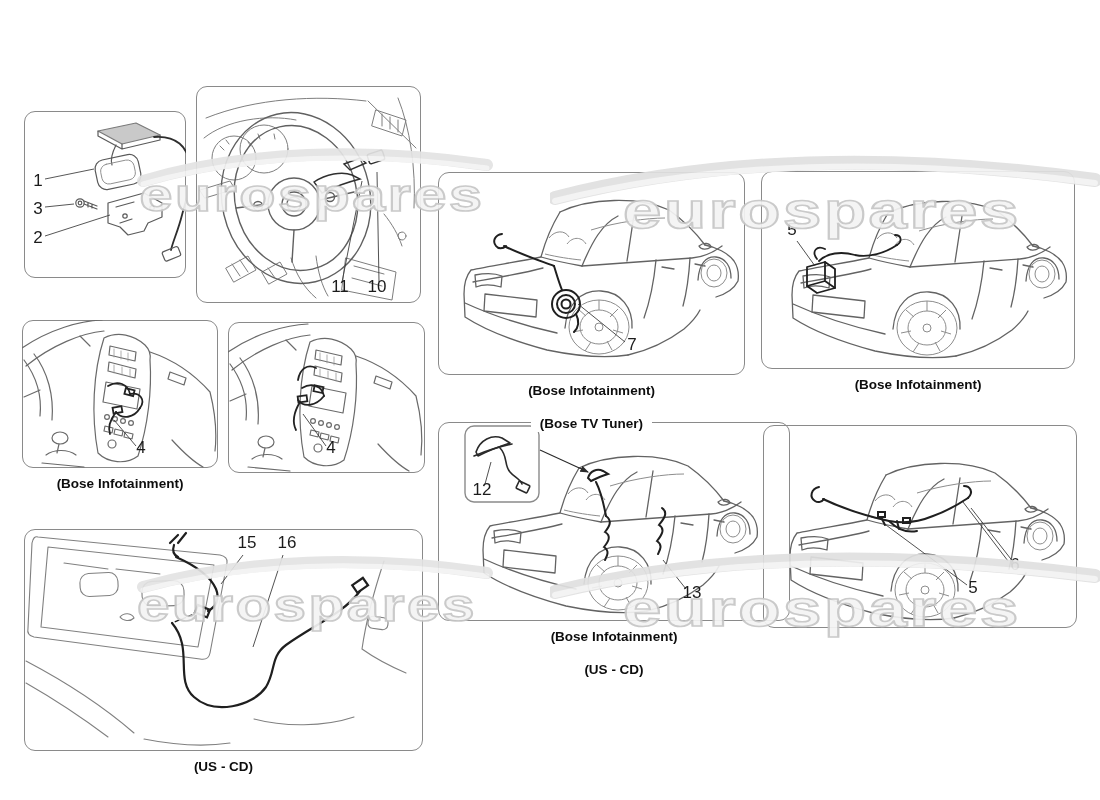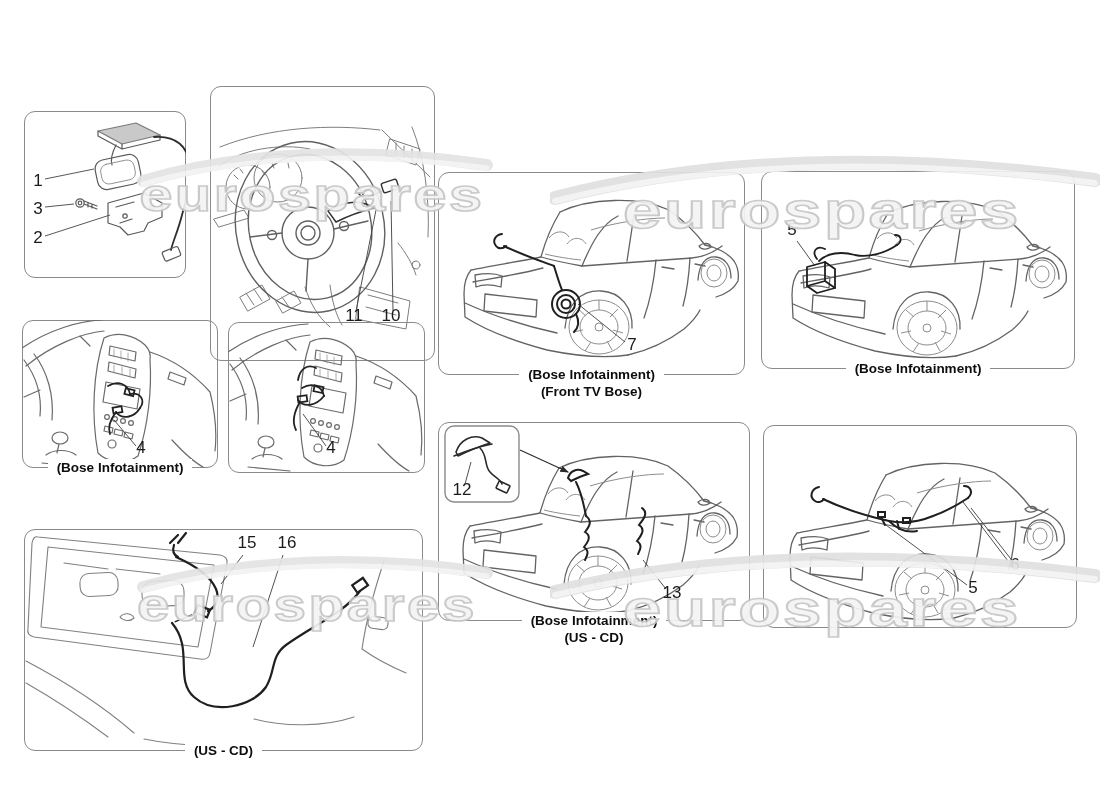--- a/index.html
+++ b/index.html
@@ -3,21 +3,21 @@
 <meta charset="utf-8">
 <style>
   html,body{margin:0;padding:0;background:#fff;}
   .page{position:relative;width:1100px;height:800px;background:#ffffff;
         font-family:"Liberation Sans",sans-serif;overflow:hidden;}
   .panel{position:absolute;}
   .box{position:absolute;inset:0;border:1.6px solid #8a8a8a;border-radius:11px;background:transparent;}
   .art{position:absolute;inset:0;width:100%;height:100%;}
   .caption{position:absolute;left:0;right:0;top:calc(100% - 9px);text-align:center;
            font-weight:bold;font-size:13.5px;color:#0d0d0d;line-height:17px;z-index:3;}
-  .cap-line{display:table;margin:0 auto;background:#ffffff;padding:0 9px;white-space:nowrap;}
+  .cap-line{display:table;margin:16px auto;background:#ffffff;padding:0 9px;white-space:nowrap;}
   .plbl{font-size:17px;fill:#1b1b1b;font-family:"Liberation Sans",sans-serif;}
   .wm{position:absolute;z-index:9;pointer-events:none;opacity:.92;}
   .wm text{font-family:"Liberation Sans",sans-serif;font-weight:bold;letter-spacing:2px;
            fill:#f4f4f4;stroke:#c6c6c6;stroke-width:1.7;}
 </style>
 </head>
 <body>
 
 <div class="page">
 
@@ -111,21 +111,21 @@
         <path d="M21,68 L70,58"></path>
           <path d="M21,96 L50,93"></path>
           <path d="M21,125 L86,104"></path>
       </g>
       <text class="plbl" x="14" y="75" text-anchor="middle">1</text>
       <text class="plbl" x="14" y="103" text-anchor="middle">3</text>
       <text class="plbl" x="14" y="132" text-anchor="middle">2</text>
     </svg>
   </div>
 
-  <div class="panel" style="left:210px;top:86px;width:225px;height:275px">
+  <div class="panel" style="left:196px;top:86px;width:225px;height:217px">
     <div class="box"></div>
     <svg class="art" viewBox="0 0 225 217">
       <g fill="none" stroke="#7e7e7e" stroke-width="1" stroke-linecap="round">
         <path d="M10,32 C60,12 120,9 170,15 M172,15 L220,62"></path>
         <path d="M8,52 C30,34 70,28 100,34"></path>
         <circle cx="38" cy="72" r="22"></circle>
           <circle cx="68" cy="63" r="24"></circle>
         <path d="M24,60 l4,4 M30,54 l3,4 M52,56 l3,4 M62,48 l2,5 M78,48 l1,5"></path>
         <path d="M180,24 l30,10 l-4,16 l-30,-10 Z M186,28 l0,12 M194,31 l0,12 M202,34 l0,12"></path>
         <path d="M202,12 C214,42 220,82 218,122"></path>
@@ -170,21 +170,21 @@
           <circle cx="128" cy="132" r="9"></circle>
           <circle cx="128" cy="132" r="4.5"></circle>
         <path d="M116,94 C118,100 120,108 124,118"></path>
         <path d="M138,142 c4,8 2,14 -2,18"></path>
       </g>
       <path d="M187,170 L140,132" stroke="#3d3d3d" stroke-width=".9" fill="none"></path>
       <text class="plbl" x="194" y="178" text-anchor="middle">7</text>
     </svg>
     <div class="caption">
       <span class="cap-line">(Bose Infotainment)</span>
-      <span class="cap-line">(Front TV Bose)</span>
+      <span class="cap-line">(Bose TV Tuner)</span>
     </div>
   </div>
 
   <div class="panel" style="left:761px;top:171px;width:314px;height:198px">
     <div class="box"></div>
     <svg class="art" viewBox="0 0 314 198">
       <use href="#car34" x="8" y="0"></use>
       <g fill="none" stroke="#1f1f1f" stroke-width="1.8" stroke-linecap="round" stroke-linejoin="round">
         <path d="M46,96 L64,91 L74,98 L74,117 L56,122 L46,115 Z"></path>
         <path d="M64,91 L64,110 L74,117 M64,110 L46,115"></path>
@@ -265,21 +265,21 @@
           <path d="M259,26 L229,118"></path>
       </g>
       <text class="plbl" x="223" y="19" text-anchor="middle">15</text>
       <text class="plbl" x="263" y="19" text-anchor="middle">16</text>
     </svg>
     <div class="caption">
       <span class="cap-line">(US - CD)</span>
     </div>
   </div>
 
-  <div class="panel" style="left:438px;top:422px;width:312px;height:199px">
+  <div class="panel" style="left:438px;top:422px;width:352px;height:199px">
     <div class="box"></div>
     <svg class="art" viewBox="0 0 312 199">
       <use href="#car34" x="2" y="4"></use>
       <g>
         <rect x="7" y="4" width="74" height="76" rx="9" fill="#fff" stroke="#8a8a8a" stroke-width="1.4"></rect>
         <g fill="none" stroke="#2a2a2a" stroke-width="1.6" stroke-linecap="round" stroke-linejoin="round">
           <path d="M18,30 C22,18 34,12 44,16 L52,21 C40,25 28,30 20,34 Z"></path>
           <path d="M16,34 C28,29 44,24 54,22"></path>
           <path d="M42,26 C50,34 46,44 52,50 C56,55 62,57 64,62"></path>
           <rect x="59" y="61" width="12" height="8" rx="1" transform="rotate(25 65 65)"></rect>

